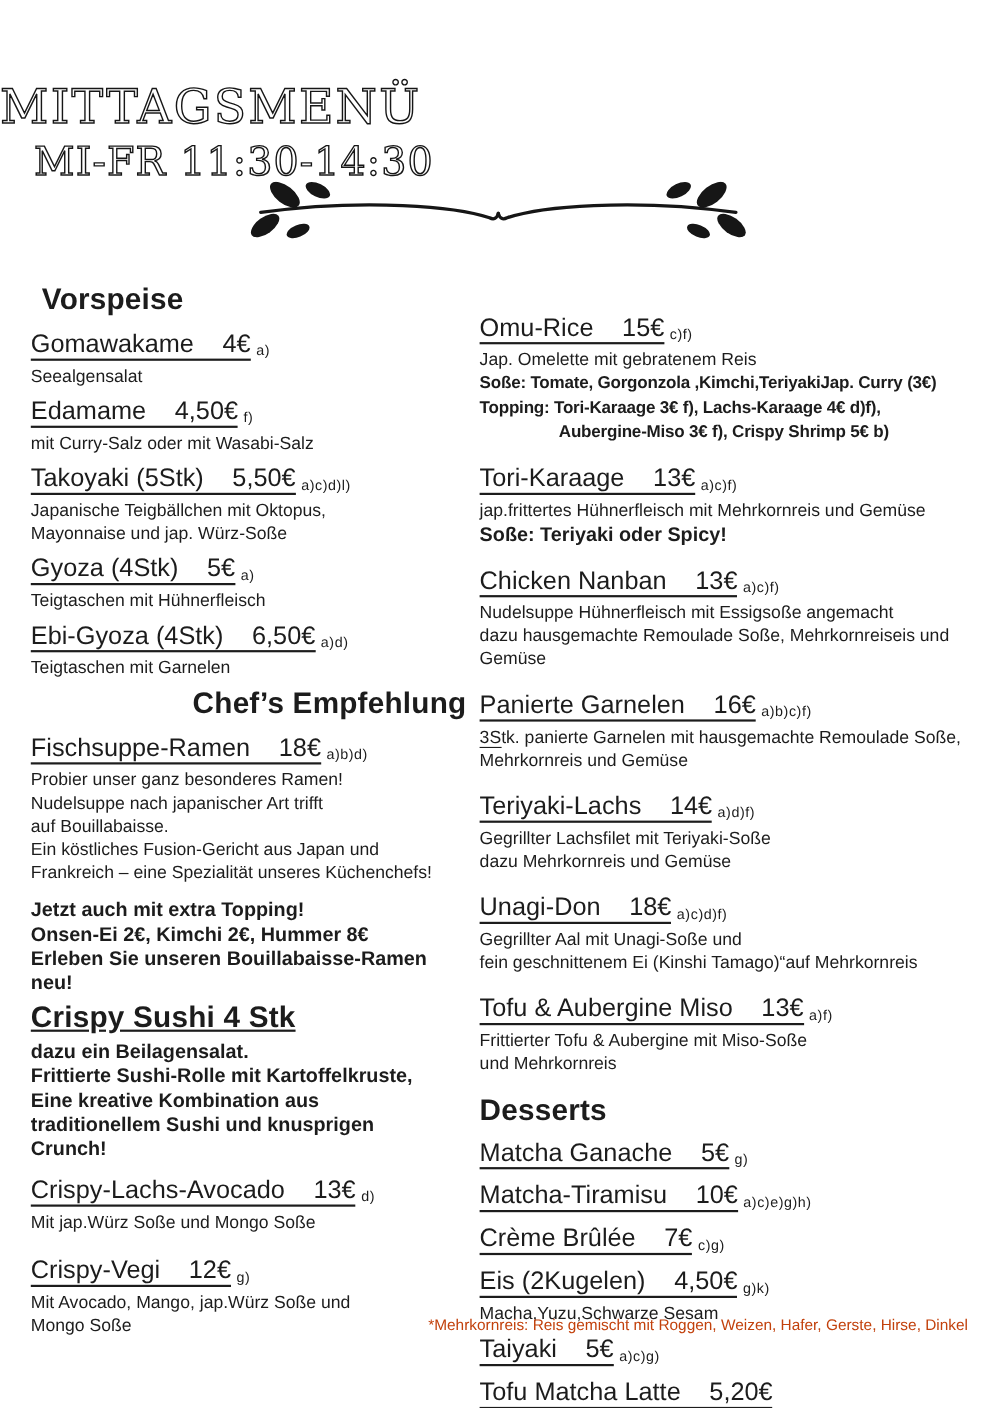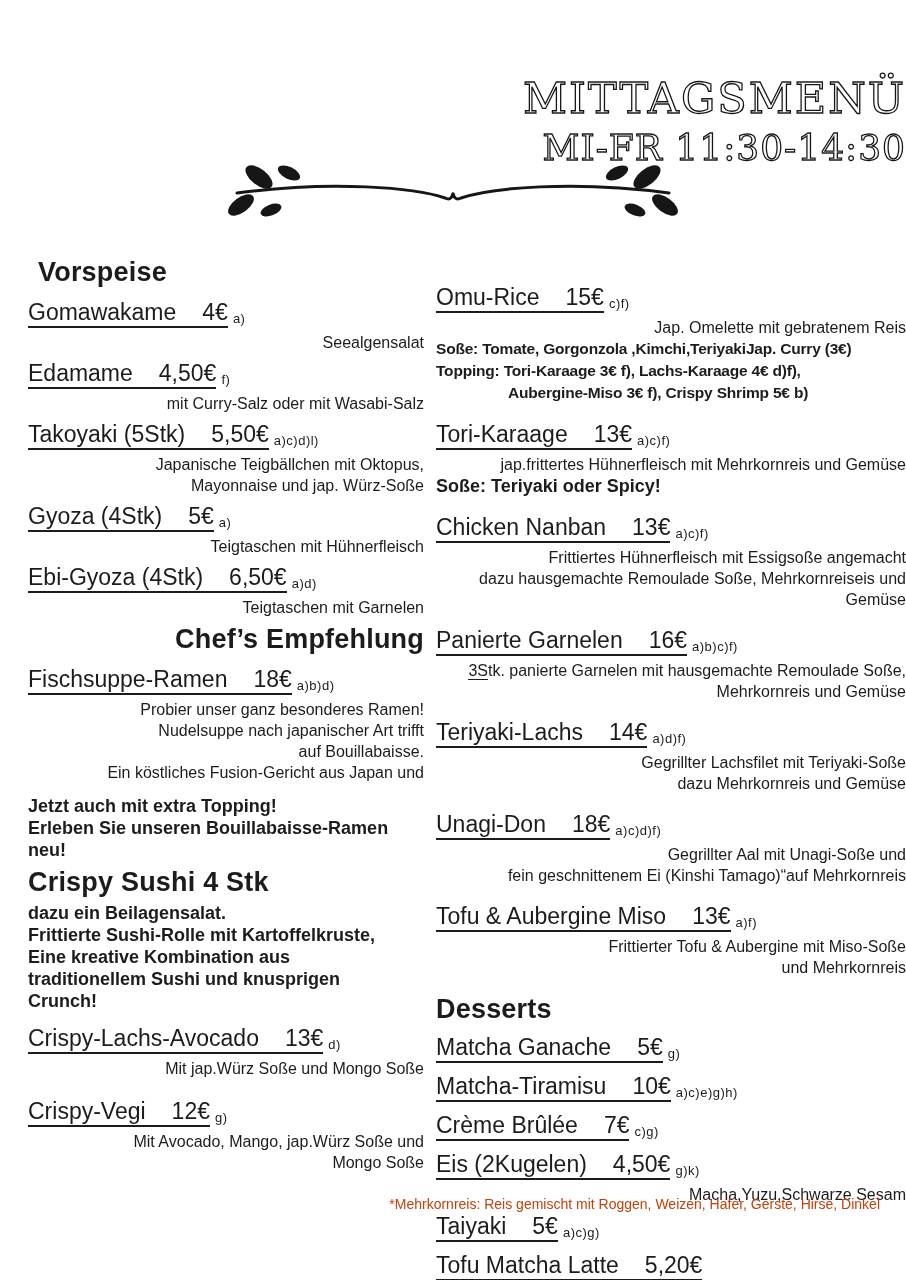--- a/index.html
+++ b/index.html
@@ -1,20 +1,20 @@
 <!DOCTYPE html>
 <html><head>
 <meta charset="utf-8">
 <style>
   html,body{margin:0;padding:0;background:#fff;}
   .page{position:relative;width:906px;height:1280px;background:#ffffff;color:#1c1c1c;
         font-family:"Liberation Sans","DejaVu Sans",sans-serif;overflow:hidden;}
 
   
-  .header{text-align:right;padding-top:76px;}
+  .header{text-align:left;padding-top:76px;}
   .title-line{font-family:"DejaVu Serif","Liberation Serif",serif;color:#161616;line-height:1.05;}
   .t1{font-size:43px;letter-spacing:2px;}
   .t2{font-size:36px;letter-spacing:1px;margin-top:8px;padding-left:31px;}
   @supports (-webkit-text-stroke: 1px #000){
     .title-line{color:#ffffff;-webkit-text-stroke:1.3px #161616;}
   }
   .flourish{display:block;margin:-2px auto 0;}
 
   
   .columns{display:flex;align-items:flex-start;padding-left:28px;margin-top:38px;}
@@ -30,21 +30,21 @@
   .col-right .mi{margin-bottom:16px;}
   .crispy-item{margin-bottom:18px;}
   .desserts .mi{margin-bottom:7px;}
 
   .line{font-size:23px;line-height:28px;white-space:nowrap;margin-bottom:2px;}
   .u{border-bottom:2px solid #1c1c1c;padding-bottom:1px;}
   .u-thin{border-bottom:1.5px solid #1c1c1c;}
   .price{margin-left:26px;}
   .codes{font-size:13px;margin-left:5px;position:relative;top:3px;letter-spacing:.5px;}
 
-  .desc{font-size:16px;line-height:21px;text-align:right;}
+  .desc{font-size:16px;line-height:21px;}
   .bold-line{font-size:18px;line-height:22px;font-weight:700;}
   .tight{font-size:15.5px;letter-spacing:-.2px;}
   .ind{padding-left:72px;}
   .gap12{height:12px;}
 
   .footer-note{position:absolute;top:1196px;right:26px;font-size:14px;color:#c2410c;white-space:nowrap;}
 </style>
 </head>
 <body>
 
@@ -104,26 +104,28 @@
       </div>
 
       <h2 class="h sec-gap">Chef’s Empfehlung</h2>
 
       <div class="mi">
         <div class="line"><span class="u"><span>Fischsuppe-Ramen</span><span class="price">18€</span></span><span class="codes">a)b)d)</span></div>
         <div class="desc">Probier unser ganz besonderes Ramen!</div>
         <div class="desc">Nudelsuppe nach japanischer Art trifft</div>
         <div class="desc">auf Bouillabaisse.</div>
         <div class="desc">Ein köstliches Fusion-Gericht aus Japan und</div>
+        <div class="desc">Frankreich – eine Spezialität unseres Küchenchefs!</div>
         <div class="gap12"></div>
         <div class="bold-line">Jetzt auch mit extra Topping!</div>
+        <div class="bold-line">Onsen-Ei 2€, Kimchi 2€, Hummer 8€</div>
         <div class="bold-line">Erleben Sie unseren Bouillabaisse-Ramen neu!</div>
       </div>
 
-      <h2 class="h sec-gap-lg" style="margin-bottom:4px;">Crispy Sushi 4 Stk</h2>
+      <h2 class="h sec-gap-lg" style="margin-bottom:4px;text-decoration:underline;">Crispy Sushi 4 Stk</h2>
       <div class="bold-line">dazu ein Beilagensalat.</div>
       <div class="bold-line">Frittierte Sushi-Rolle mit Kartoffelkruste,</div>
       <div class="bold-line">Eine kreative Kombination aus</div>
       <div class="bold-line">traditionellem Sushi und knusprigen</div>
       <div class="bold-line">Crunch!</div>
       <div class="gap12"></div>
 
       <div class="mi crispy-item">
         <div class="line"><span class="u"><span>Crispy-Lachs-Avocado</span><span class="price">13€</span></span><span class="codes">d)</span></div>
         <div class="desc">Mit jap.Würz Soße und Mongo Soße</div>
@@ -148,21 +150,21 @@
       </div>
 
       <div class="mi">
         <div class="line"><span class="u"><span>Tori-Karaage</span><span class="price">13€</span></span><span class="codes">a)c)f)</span></div>
         <div class="desc">jap.frittertes Hühnerfleisch mit Mehrkornreis und Gemüse</div>
         <div class="bold-line">Soße: Teriyaki oder Spicy!</div>
       </div>
 
       <div class="mi">
         <div class="line"><span class="u"><span>Chicken Nanban</span><span class="price">13€</span></span><span class="codes">a)c)f)</span></div>
-        <div class="desc">Frittiertes Hühnerfleisch mit Essigsoße angemacht</div>
+        <div class="desc">Nudelsuppe Hühnerfleisch mit Essigsoße angemacht</div>
         <div class="desc">dazu hausgemachte Remoulade Soße, Mehrkornreiseis und</div>
         <div class="desc">Gemüse</div>
       </div>
 
       <div class="mi">
         <div class="line"><span class="u"><span>Panierte Garnelen</span><span class="price">16€</span></span><span class="codes">a)b)c)f)</span></div>
         <div class="desc"><span class="u-thin">3S</span><span>tk. panierte Garnelen mit hausgemachte Remoulade Soße,</span></div>
         <div class="desc">Mehrkornreis und Gemüse</div>
       </div>
 

